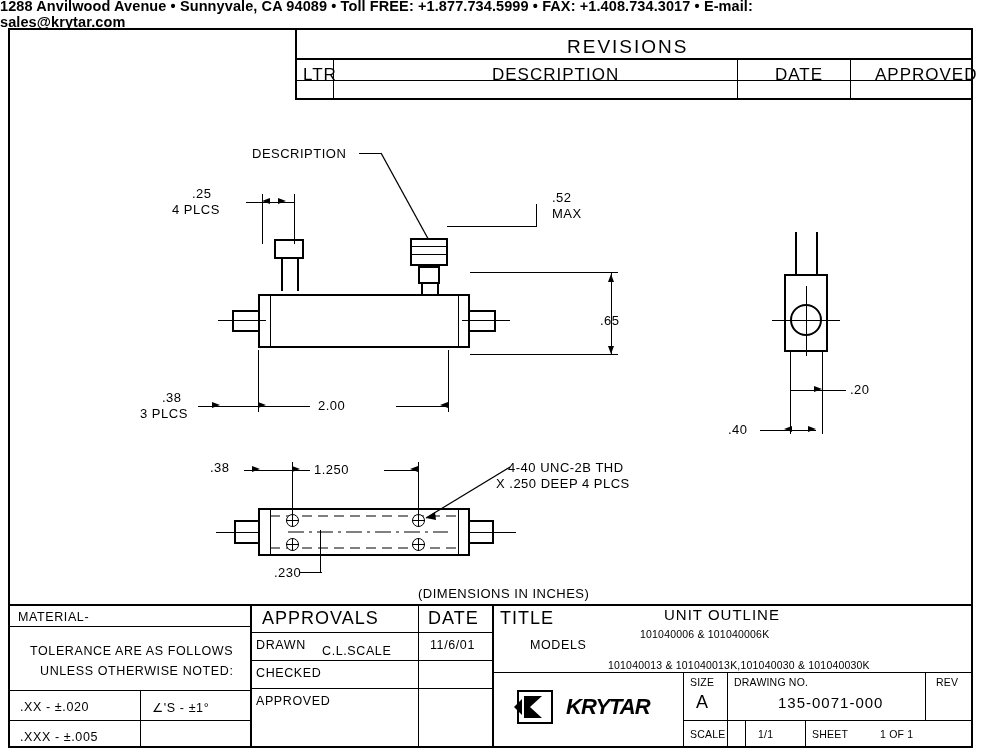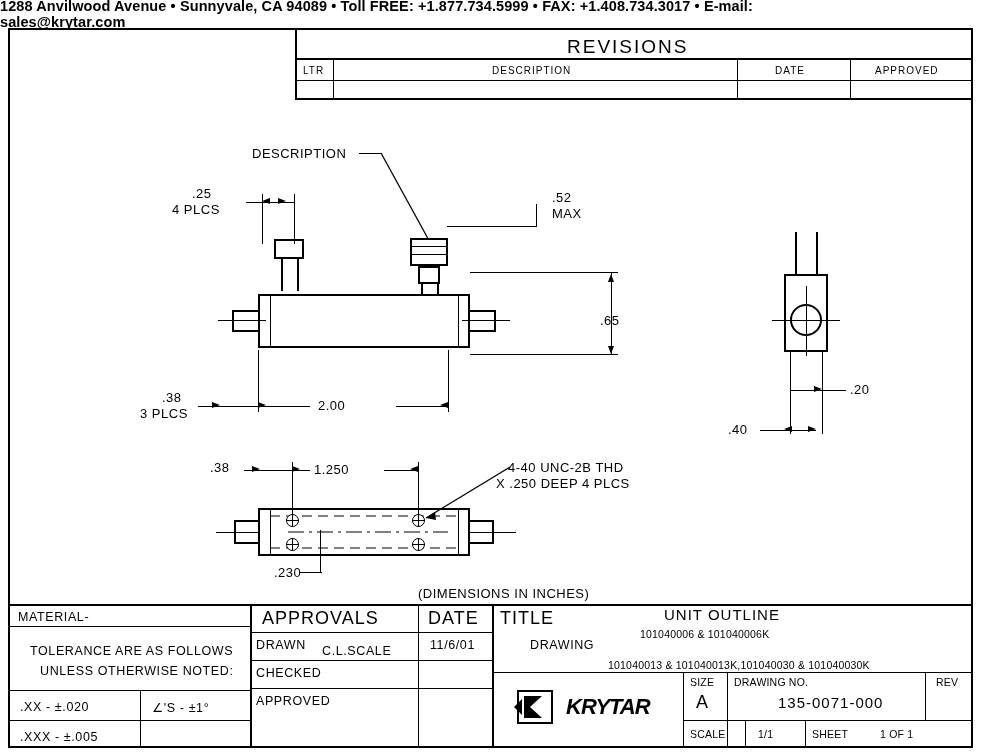--- a/index.html
+++ b/index.html
@@ -22,21 +22,21 @@
   .h1{height:1px;}
   .v1{width:1px;}
   .h2{height:2px;}
   .v2{width:2px;}
   .txt{position:absolute;font-family:"Liberation Sans",sans-serif;white-space:pre;}
 
   
   .rev-title{
     position:absolute;font-size:19px;letter-spacing:2px;
   }
-  .cell-lbl{position:absolute;font-size:10px;letter-spacing:1px;}
+  .cell-lbl{position:absolute;font-size:17px;letter-spacing:1px;}
 
   
   .dim{font-size:13px;letter-spacing:0.5px;}
 
   
   .arrL,.arrR{position:absolute;width:0;height:0;border-top:3.5px solid transparent;border-bottom:3.5px solid transparent;}
   .arrL{border-right:8px solid #000;}
   .arrR{border-left:8px solid #000;}
   .arrU,.arrD{position:absolute;width:0;height:0;border-left:3.5px solid transparent;border-right:3.5px solid transparent;}
   .arrU{border-bottom:8px solid #000;}
@@ -256,21 +256,21 @@
   <div class="tb" style="left:322px;top:666px;"></div>
   <div class="tb" style="left:430px;top:666px;"></div>
 
   <div class="tb" style="left:256px;top:694px;">APPROVED</div>
   <div class="tb" style="left:322px;top:694px;"></div>
   <div class="tb" style="left:430px;top:694px;"></div>
 
   <div class="tbbig" style="left:500px;top:608px;">TITLE</div>
   <div class="tbmed" style="left:664px;top:606px;">UNIT OUTLINE</div>
 
-  <div class="tb" style="left:530px;top:638px;">DRAWING</div>
+  <div class="tb" style="left:530px;top:638px;">MODELS</div>
   <div class="tbsm" style="left:608px;top:628px;margin-left:32px;">101040006 &amp; 101040006K</div>
   <div class="tbsm" style="left:608px;top:659px;">101040013 &amp; 101040013K,101040030 &amp; 101040030K</div>
 
   <svg style="position:absolute;left:512px;top:688px;" width="46" height="38" viewBox="0 0 46 38">
     <path d="M6 3 L40 3 L40 35 L6 35 Z" fill="none" stroke="#000" stroke-width="2"></path>
     <path d="M12 8 L30 8 L18 19 L30 30 L12 30 Z" fill="#000"></path>
     <path d="M2 19 L10 11 L10 27 Z" fill="#000"></path>
   </svg>
   <div class="logo-text" style="left:566px;top:694px;">KRYTAR</div>
 

